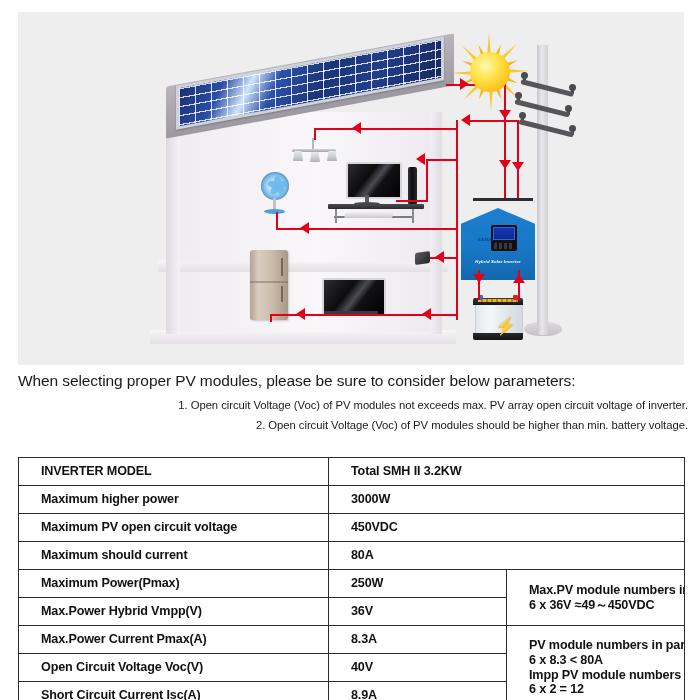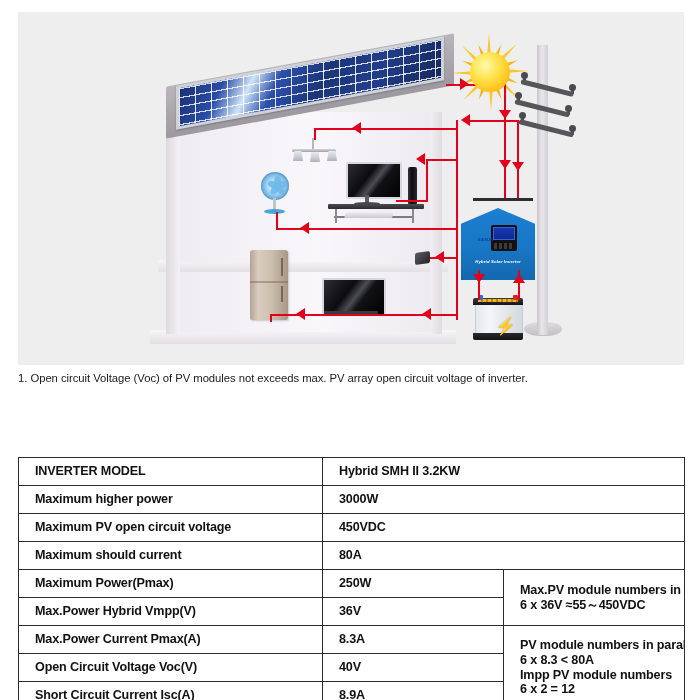--- a/index.html
+++ b/index.html
@@ -377,37 +377,38 @@
     letter-spacing: -0.1px;
     margin: 0 0 9px 0;
     white-space: nowrap;
   }
   .intro-line {
     font-size: 11.3px;
     color: #1a1a1a;
     margin: 0 0 8px 0;
     letter-spacing: -0.05px;
     white-space: nowrap;
+    text-align: right;
   }
 
   
   #spec-table {
     position: absolute;
     left: 18px;
     top: 457px;
     width: 667px;
     border-collapse: collapse;
     table-layout: fixed;
   }
   #spec-table td {
     border: 1.4px solid #2b2b2b;
     font-size: 12.6px;
     font-weight: bold;
     color: #111;
-    padding: 0 0 0 16px;
+    padding: 0 0 0 22px;
     height: 27px;
     line-height: 1.05;
     vertical-align: middle;
     letter-spacing: -0.15px;
     white-space: nowrap;
     overflow: hidden;
   }
   td.c-label { width: 287px; }
   td.c-value { width: 57px; padding-left: 6px; }
   td.c-note  { padding-left: 7px; }
@@ -600,49 +601,51 @@
   <div class="wire h" style="left:412px; top:245px; width:28px;"></div>
   <div class="arrow left" style="left:417px; top:239px;"></div>
 
   <div class="wire h" style="left:252px; top:302px; width:188px;"></div>
   <div class="arrow left" style="left:404px; top:296px;"></div>
   <div class="arrow left" style="left:278px; top:296px;"></div>
   <div class="wire v" style="left:252px; top:302px; height:8px;"></div>
 </div>
 
 <div id="intro">
+  <p class="intro-head">When selecting proper PV modules, please be sure to consider below parameters:</p>
   <p class="intro-line">1. Open circuit Voltage (Voc) of PV modules not exceeds max. PV array open circuit voltage of inverter.</p>
+  <p class="intro-line">2. Open circuit Voltage (Voc) of PV modules should be higher than min. battery voltage.</p>
 </div>
 
 <table id="spec-table">
   <tbody>
     <tr>
       <td class="c-label">INVERTER MODEL</td>
-      <td class="model-val" colspan="2">Hybrid SMH II 3.2KW</td>
+      <td class="model-val" colspan="2">Total SMH II 3.2KW</td>
     </tr>
     <tr>
       <td class="c-label">Maximum higher power</td>
       <td colspan="2">3000W</td>
     </tr>
     <tr>
       <td class="c-label">Maximum PV open circuit voltage</td>
       <td colspan="2">450VDC</td>
     </tr>
     <tr>
       <td class="c-label">Maximum should current</td>
       <td colspan="2">80A</td>
     </tr>
 
     <tr>
       <td class="c-label">Maximum Power(Pmax)</td>
       <td class="c-value">250W</td>
       <td class="c-note" rowspan="2">
         <div class="note-block">
           <span>Max.PV module numbers in senes</span><br>
-          <span>6 x 36V ≈55～450VDC</span>
+          <span>6 x 36V ≈49～450VDC</span>
         </div>
       </td>
     </tr>
     <tr>
       <td class="c-label">Max.Power Hybrid Vmpp(V)</td>
       <td class="c-value">36V</td>
     </tr>
 
     <tr>
       <td class="c-label">Max.Power Current Pmax(A)</td>

